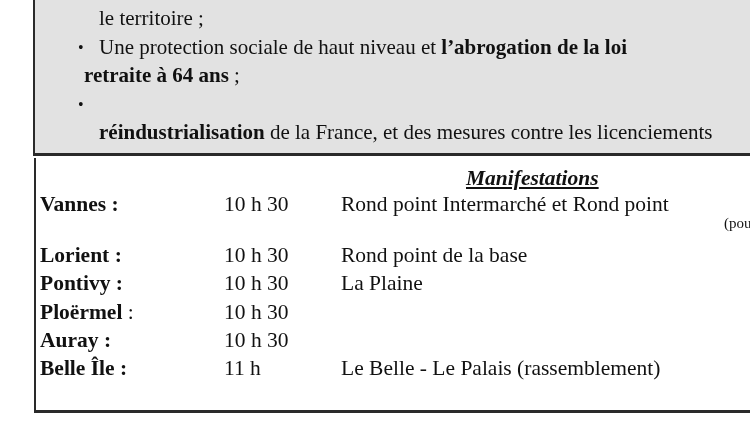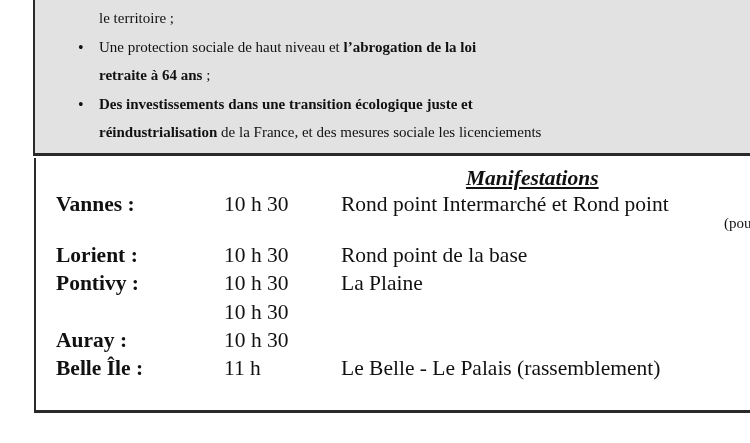--- a/index.html
+++ b/index.html
@@ -21,21 +21,21 @@
       top: -2px;
       width: 740px;
       height: 158px;
       background: #e2e2e2;
       border-left: 2px solid #2a2a2a;
       border-bottom: 3px solid #2a2a2a;
       box-sizing: border-box;
     }
     .line {
       position: absolute;
-      font-size: 15px;
+      font-size: 21px;
       line-height: 26px;
       white-space: nowrap;
     }
     .bullet {
       position: absolute;
       left: 43px;
       font-size: 16px;
       line-height: 26px;
     }
     b { font-weight: bold; text-align: center; }
@@ -66,21 +66,21 @@
       position: absolute;
       left: 0;
       width: 100%;
       height: 28px;
       font-size: 21.5px;
       line-height: 26px;
       white-space: nowrap;
     }
     .city {
       position: absolute;
-      left: 20px;
+      left: 4px;
       font-weight: bold;
       text-align: right;
     }
     .city .colon-normal { font-weight: normal; }
     .time {
       position: absolute;
       left: 188px;
     }
     .place {
       position: absolute;
@@ -101,31 +101,28 @@
 <div class="top-box">
   <div class="line" style="left:64px; top:7px;">
     <span>le territoire ;</span>
   </div>
 
   <span class="bullet" style="top:37px;">•</span>
   <div class="line" style="left:64px; top:36px;">
     <span>Une protection sociale de haut niveau et </span><b>l’abrogation de la loi</b>
   </div>
 
-  <div class="line" style="left:64px; top:64px;font-family:Liberation Serif, serif;">
+  <div class="line" style="left:49px; top:64px;font-family:Liberation Serif, serif;">
     <b>retraite à 64 ans</b><span> ;</span>
   </div>
 
   <span class="bullet" style="top:94px;">•</span>
-  <div class="line" style="left:64px; top:93px;">
-    <b>Des investissements dans une transition écologique juste et</b>
-  </div>
 
   <div class="line" style="left:64px; top:121px;">
-    <b>réindustrialisation</b><span> de la France, et des mesures sociale les licenciements</span>
+    <b>réindustrialisation</b><span> de la France, et des mesures contre les licenciements</span>
   </div>
 </div>
 
 <div class="bottom-box">
   <div class="title">Manifestations</div>
 
   <div class="row" style="top:33px;">
     <span class="city">Vannes :</span>
     <span class="time">10 h 30</span>
     <span class="place">Rond point Intermarché et Rond point</span>
@@ -138,20 +135,21 @@
     <span class="place">Rond point de la base</span>
   </div>
 
   <div class="row" style="top:112px;">
     <span class="city">Pontivy :</span>
     <span class="time">10 h 30</span>
     <span class="place">La Plaine</span>
   </div>
 
   <div class="row" style="top:141px;">
+    <span class="city"><span>Ploërmel</span><span class="colon-normal"> :</span></span>
     <span class="time">10 h 30</span>
   </div>
 
   <div class="row" style="top:169px;">
     <span class="city">Auray :</span>
     <span class="time">10 h 30</span>
   </div>
 
   <div class="row" style="top:197px;">
     <span class="city">Belle Île :</span>

